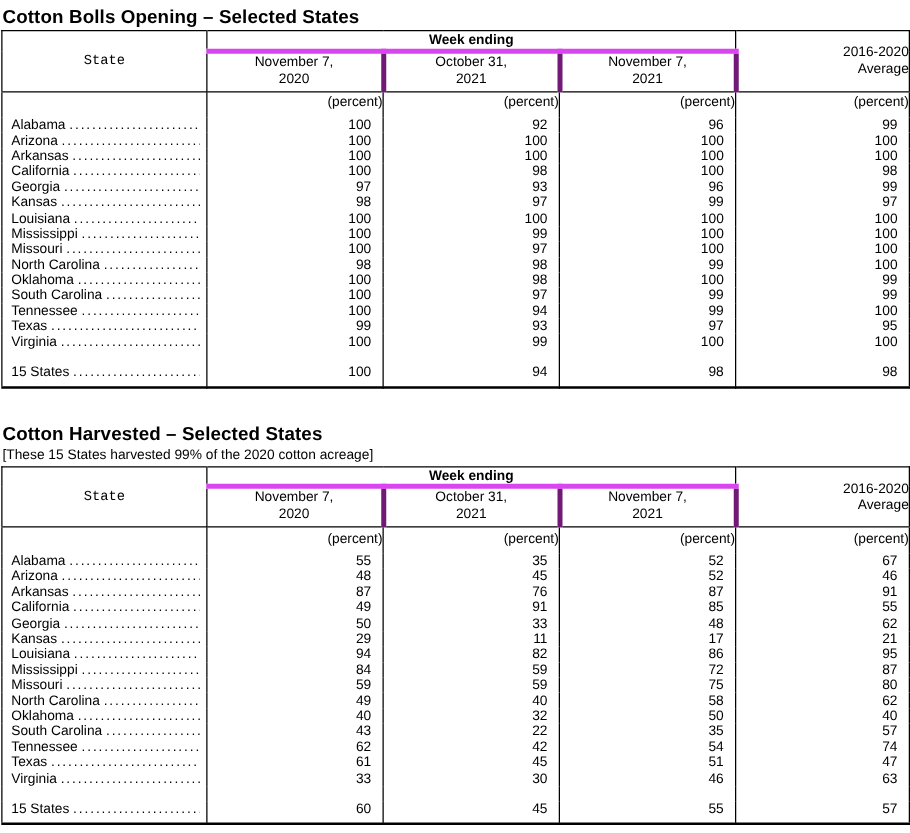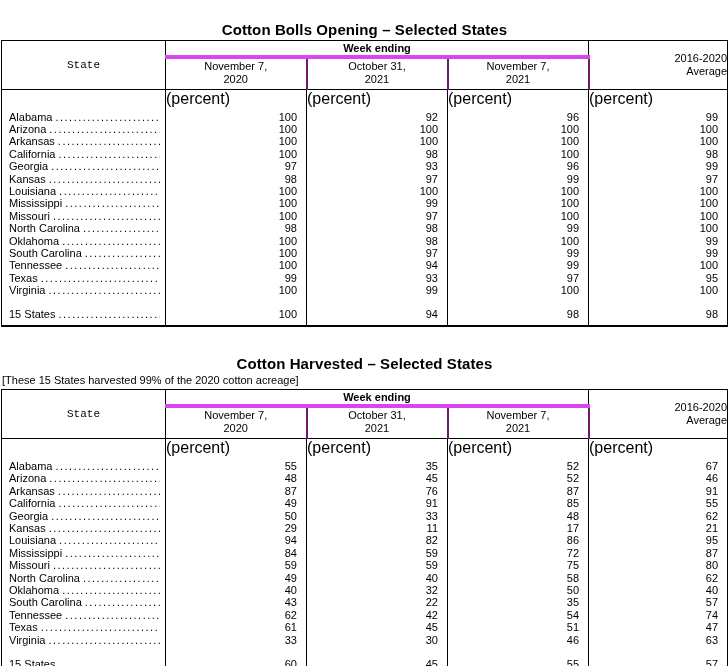--- a/index.html
+++ b/index.html
@@ -8,38 +8,38 @@
     width: 728px; height: 666px;
     background: #ffffff; color: #000000;
     font-family: "Liberation Sans", "DejaVu Sans", sans-serif;
     overflow: hidden;
   }
   .page { padding: 2px 1px 0 1px; }
   section.report { margin: 0; }
   section.report.second { margin-top: 28px; }
   .report-title {
     font-size: 15px; font-weight: 700; line-height: 17px;
-    margin: 19px 0 2px 1px; letter-spacing: 0.1px; text-align: center;
+    margin: 3px 0 2px 1px; letter-spacing: 0.1px;
   }
   .report-subtitle { font-size: 11px; line-height: 12px; margin: 0 0 3px 1px; }
   table.report-table {
     width: 726px; border-collapse: collapse; table-layout: fixed;
     border: 1px solid #000; border-bottom: 2px solid #000;
   }
   col.c1 { width: 164px; } col.c2, col.c3, col.c4 { width: 141px; } col.c5 { width: 139px; }
   th { font-weight: 400; font-size: 11px; text-align: center; vertical-align: middle; padding: 0; }
   .th-state { border-right: 1px solid #000; border-bottom: 1px solid #000; font-family: Liberation Mono, monospace; }
   .th-week  { height: 16px; border-right: 1px solid #000; border-bottom: 4px solid #d946ef; font-weight: bold; }
   .th-avg   { border-bottom: 1px solid #000; white-space: pre-line; line-height: 13px; text-align: right; }
   .th-date  {
-    height: 30px; border-right: 2px solid #701a75; border-bottom: 1px solid #000;
+    height: 30px; border-right: 4px solid #701a75; border-bottom: 1px solid #000;
     white-space: pre-line; line-height: 13px; padding: 1px 0 3px 0;
   }
   .unit-row td {
-    font-size: 16px; text-align: left; height: 21px;
+    font-size: 11px; text-align: right; height: 21px;
     vertical-align: middle; padding: 0 0 3px 0;
   }
   .unit-row .td-state { border-right: 1px solid #000; }
   tbody td { font-size: 11px; line-height: 12px; height: 12.4px; padding: 0; vertical-align: middle; }
   .td-state { border-right: 1px solid #000; text-align: left; padding: 0 5px 0 7px; }
   .td-unit  { border-right: 1px solid #000; }
   .td-val   { border-right: 1px solid #000; text-align: right; padding: 0 9px 0 0; }
   .state-wrap { display: flex; align-items: flex-start; overflow: hidden; }
   .state-name { white-space: nowrap; font-size: 11px; }
   .dots {

